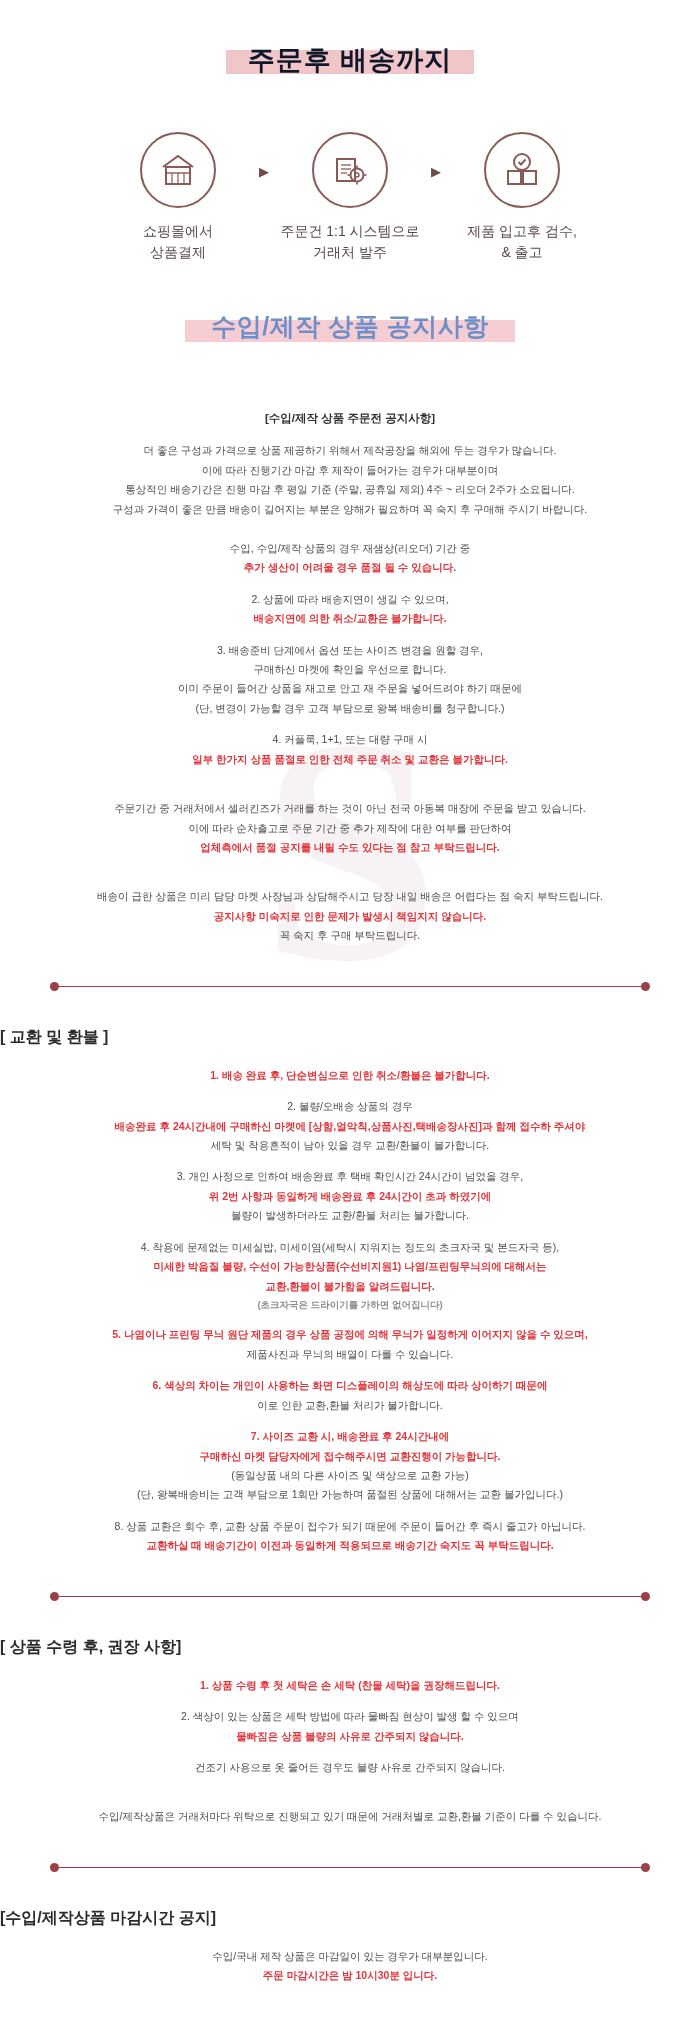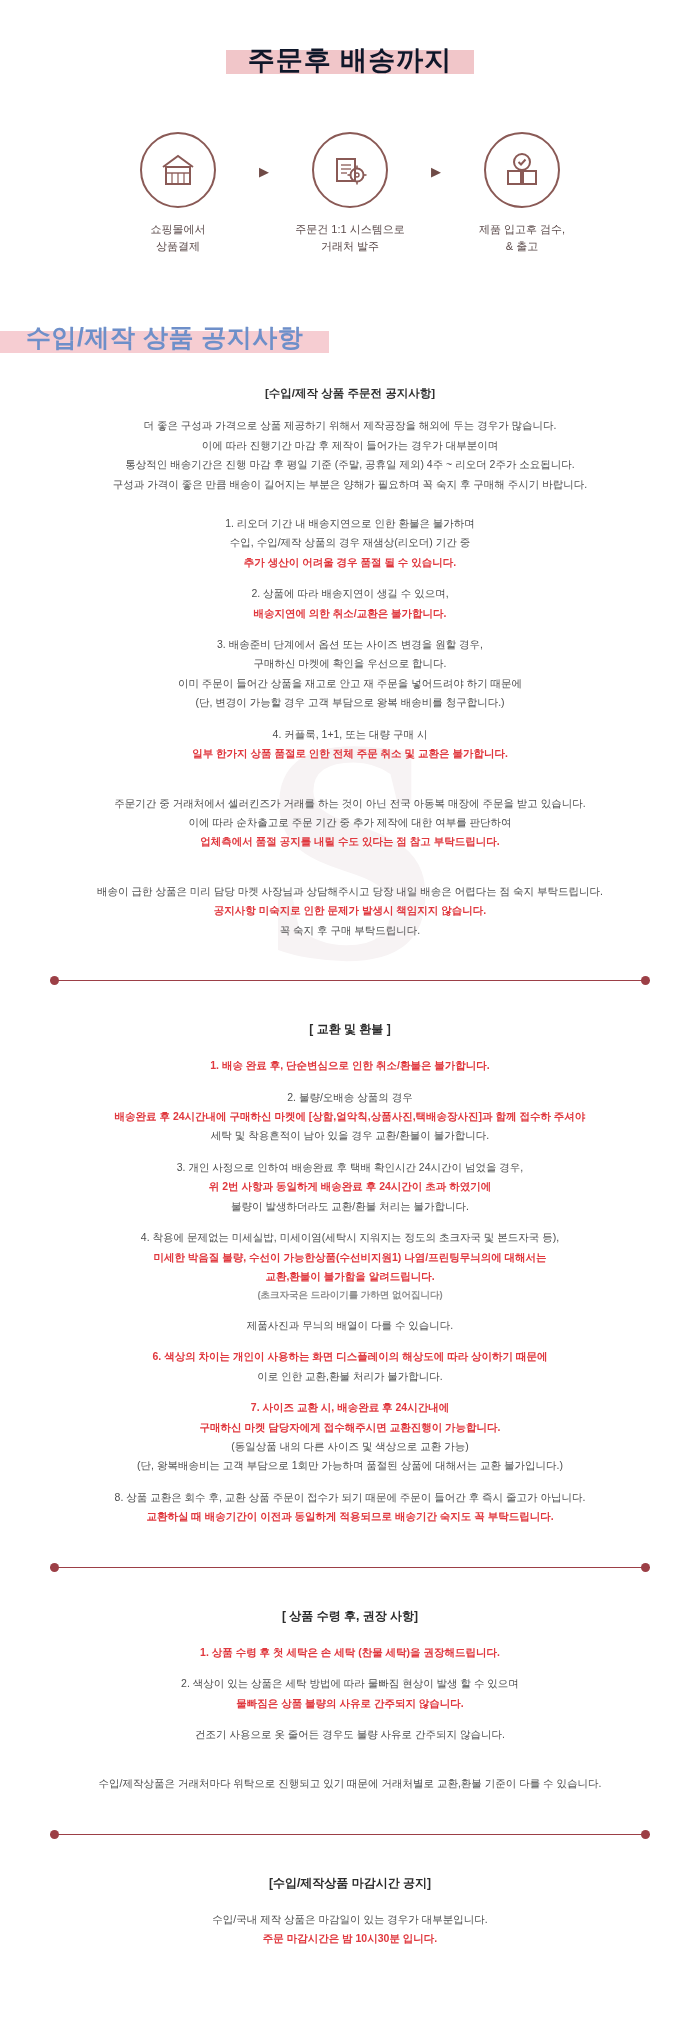--- a/index.html
+++ b/index.html
@@ -84,34 +84,35 @@
     margin: 0 auto;
     border: 2px solid #8a5a56;
     border-radius: 50%;
     display: flex;
     align-items: center;
     justify-content: center;
   }
   .circle svg { display: block; }
   .step-label {
     margin-top: 13px;
-    font-size: 11px;
+    font-size: 14px;
     line-height: 1.5;
     color: #5b4a4a;
     white-space: pre-line;
   }
   .arrow {
     margin-top: 32px;
     color: #6f4a46;
     font-size: 13px;
   }
 
   
   .section-title-wrap {
-    margin-top: 64px;
+    text-align: center;
+    margin-top: 44px;
   }
   .section-title {
     display: inline-block;
     position: relative;
     padding: 3px 26px 5px;
   }
   .section-title .hl {
     position: absolute;
     left: 0; right: 0;
     top: 13px;
@@ -131,21 +132,21 @@
 
   
   .block {
     text-align: center;
     font-size: 10.5px;
     line-height: 1.85;
     color: #4c4c4c;
     padding: 0 60px;
   }
   .block.head {
-    margin-top: 24px;
+    margin-top: 60px;
     font-weight: bold;
     font-size: 11.5px;
     color: #2f2f2f;
   }
   .block p { margin: 0; }
   .gap-s { height: 12px; }
   .gap-m { height: 20px; }
   .gap-l { height: 30px; }
   .red { color: #e0383e; font-weight: bold; }
 
@@ -168,23 +169,22 @@
     top: 0;
     width: 9px;
     height: 9px;
     border-radius: 50%;
     background: #9c3f46;
   }
   .divider .dot.l { left: 0; }
   .divider .dot.r { right: 0; }
 
   .sub-head {
-    text-align: center;
-    font-weight: bold;
-    font-size: 12px;
+    font-weight: bold;
+    font-size: 16px;
     color: #2b2b2b;
     margin-bottom: 6px;
   }
   .tiny-note {
     font-size: 9.5px;
     color: #8d8d8d;
     font-weight: bold;
   }
 </style>
 </head>
@@ -272,21 +272,20 @@
     <div class="block">
       <p>더 좋은 구성과 가격으로 상품 제공하기 위해서 제작공장을 해외에 두는 경우가 많습니다.</p>
       <p>이에 따라 진행기간 마감 후 제작이 들어가는 경우가 대부분이며</p>
       <p>통상적인 배송기간은 진행 마감 후 평일 기준 (주말, 공휴일 제외) 4주 ~ 리오더 2주가 소요됩니다.</p>
       <p>구성과 가격이 좋은 만큼 배송이 길어지는 부분은 양해가 필요하며 꼭 숙지 후 구매해 주시기 바랍니다.</p>
     </div>
 
     <div class="gap-m"></div>
 
     <div class="block">
-      <p>1. 리오더 기간 내 배송지연으로 인한 환불은 불가하며</p>
       <p>수입, 수입/제작 상품의 경우 재샘상(리오더) 기간 중</p>
       <p class="red">추가 생산이 어려울 경우 품절 될 수 있습니다.</p>
     </div>
     <div class="gap-s"></div>
     <div class="block">
       <p>2. 상품에 따라 배송지연이 생길 수 있으며,</p>
       <p class="red">배송지연에 의한 취소/교환은 불가합니다.</p>
     </div>
     <div class="gap-s"></div>
     <div class="block">
@@ -343,20 +342,21 @@
     </div>
     <div class="gap-s"></div>
     <div class="block">
       <p>4. 착용에 문제없는 미세실밥, 미세이염(세탁시 지워지는 정도의 초크자국 및 본드자국 등),</p>
       <p class="red">미세한 박음질 불량, 수선이 가능한상품(수선비지원1) 나염/프린팅무늬의에 대해서는</p>
       <p class="red">교환,환불이 불가함을 알려드립니다.</p>
       <p class="tiny-note">(초크자국은 드라이기를 가하면 없어집니다)</p>
     </div>
     <div class="gap-s"></div>
     <div class="block">
+      <p class="red">5. 나염이나 프린팅 무늬 원단 제품의 경우 상품 공정에 의해 무늬가 일정하게 이어지지 않을 수 있으며,</p>
       <p>제품사진과 무늬의 배열이 다를 수 있습니다.</p>
     </div>
     <div class="gap-s"></div>
     <div class="block">
       <p class="red">6. 색상의 차이는 개인이 사용하는 화면 디스플레이의 해상도에 따라 상이하기 때문에</p>
       <p>이로 인한 교환,환불 처리가 불가합니다.</p>
     </div>
     <div class="gap-s"></div>
     <div class="block">
       <p class="red">7. 사이즈 교환 시, 배송완료 후 24시간내에</p>

